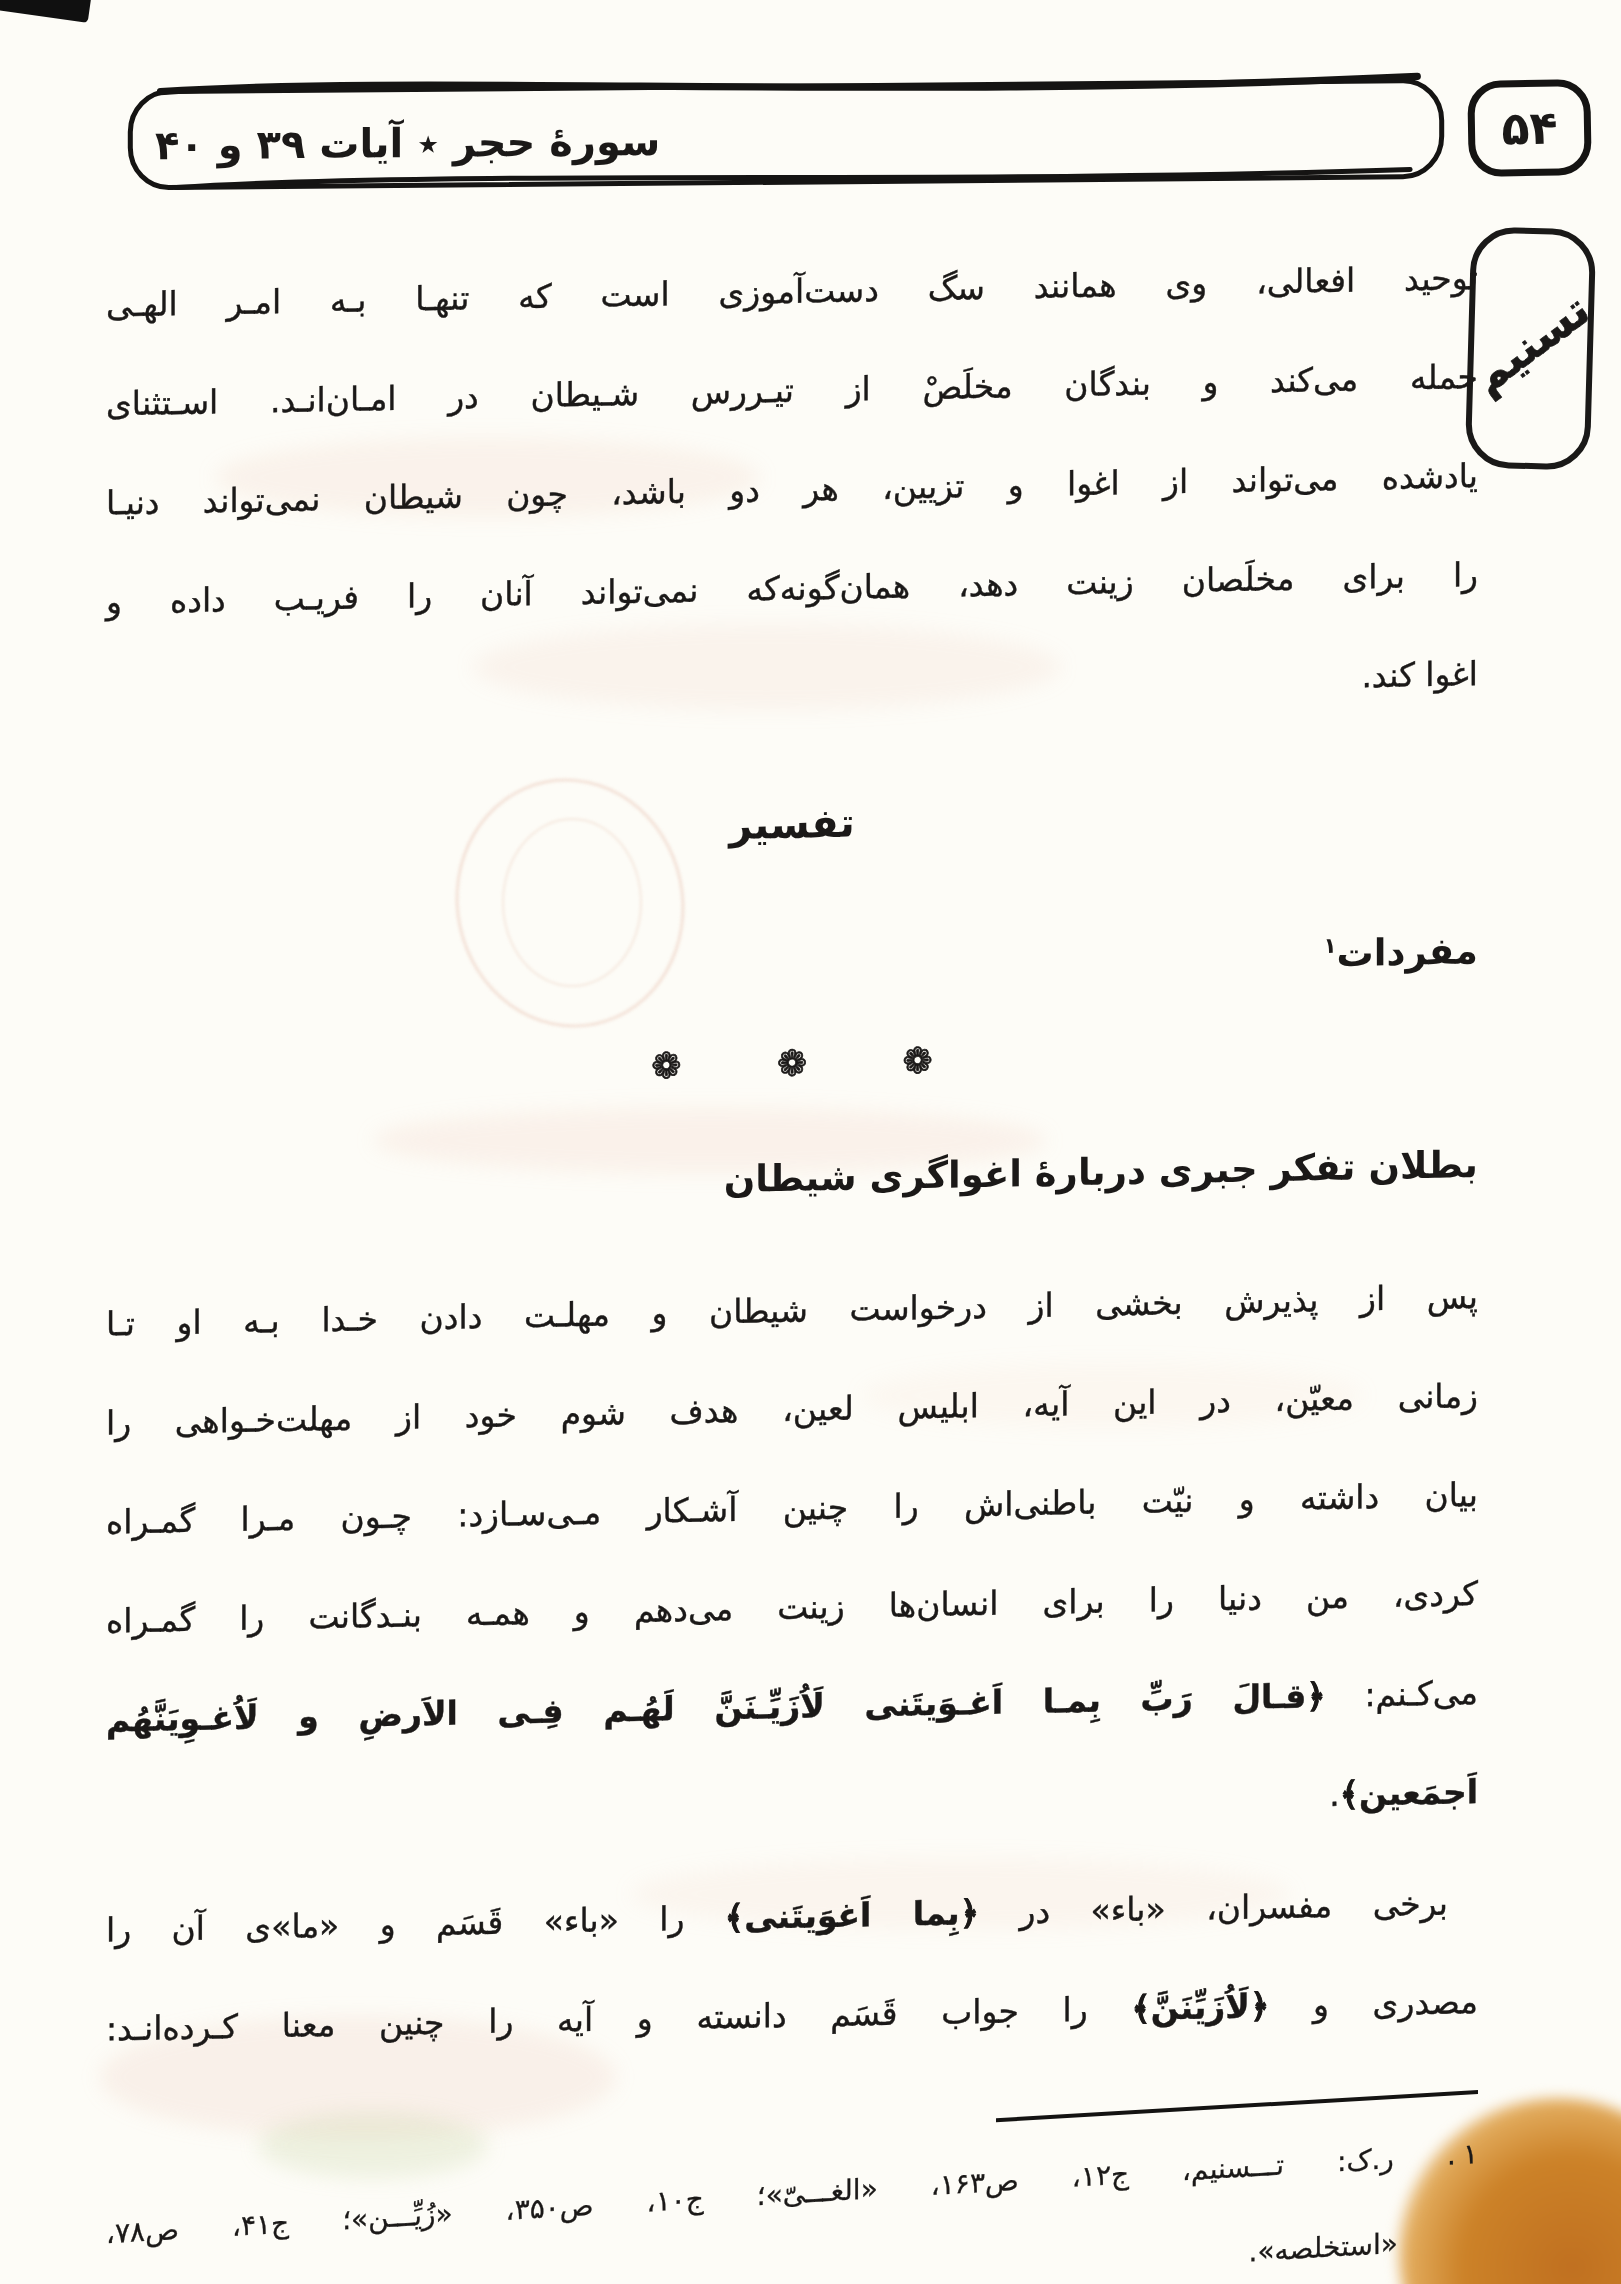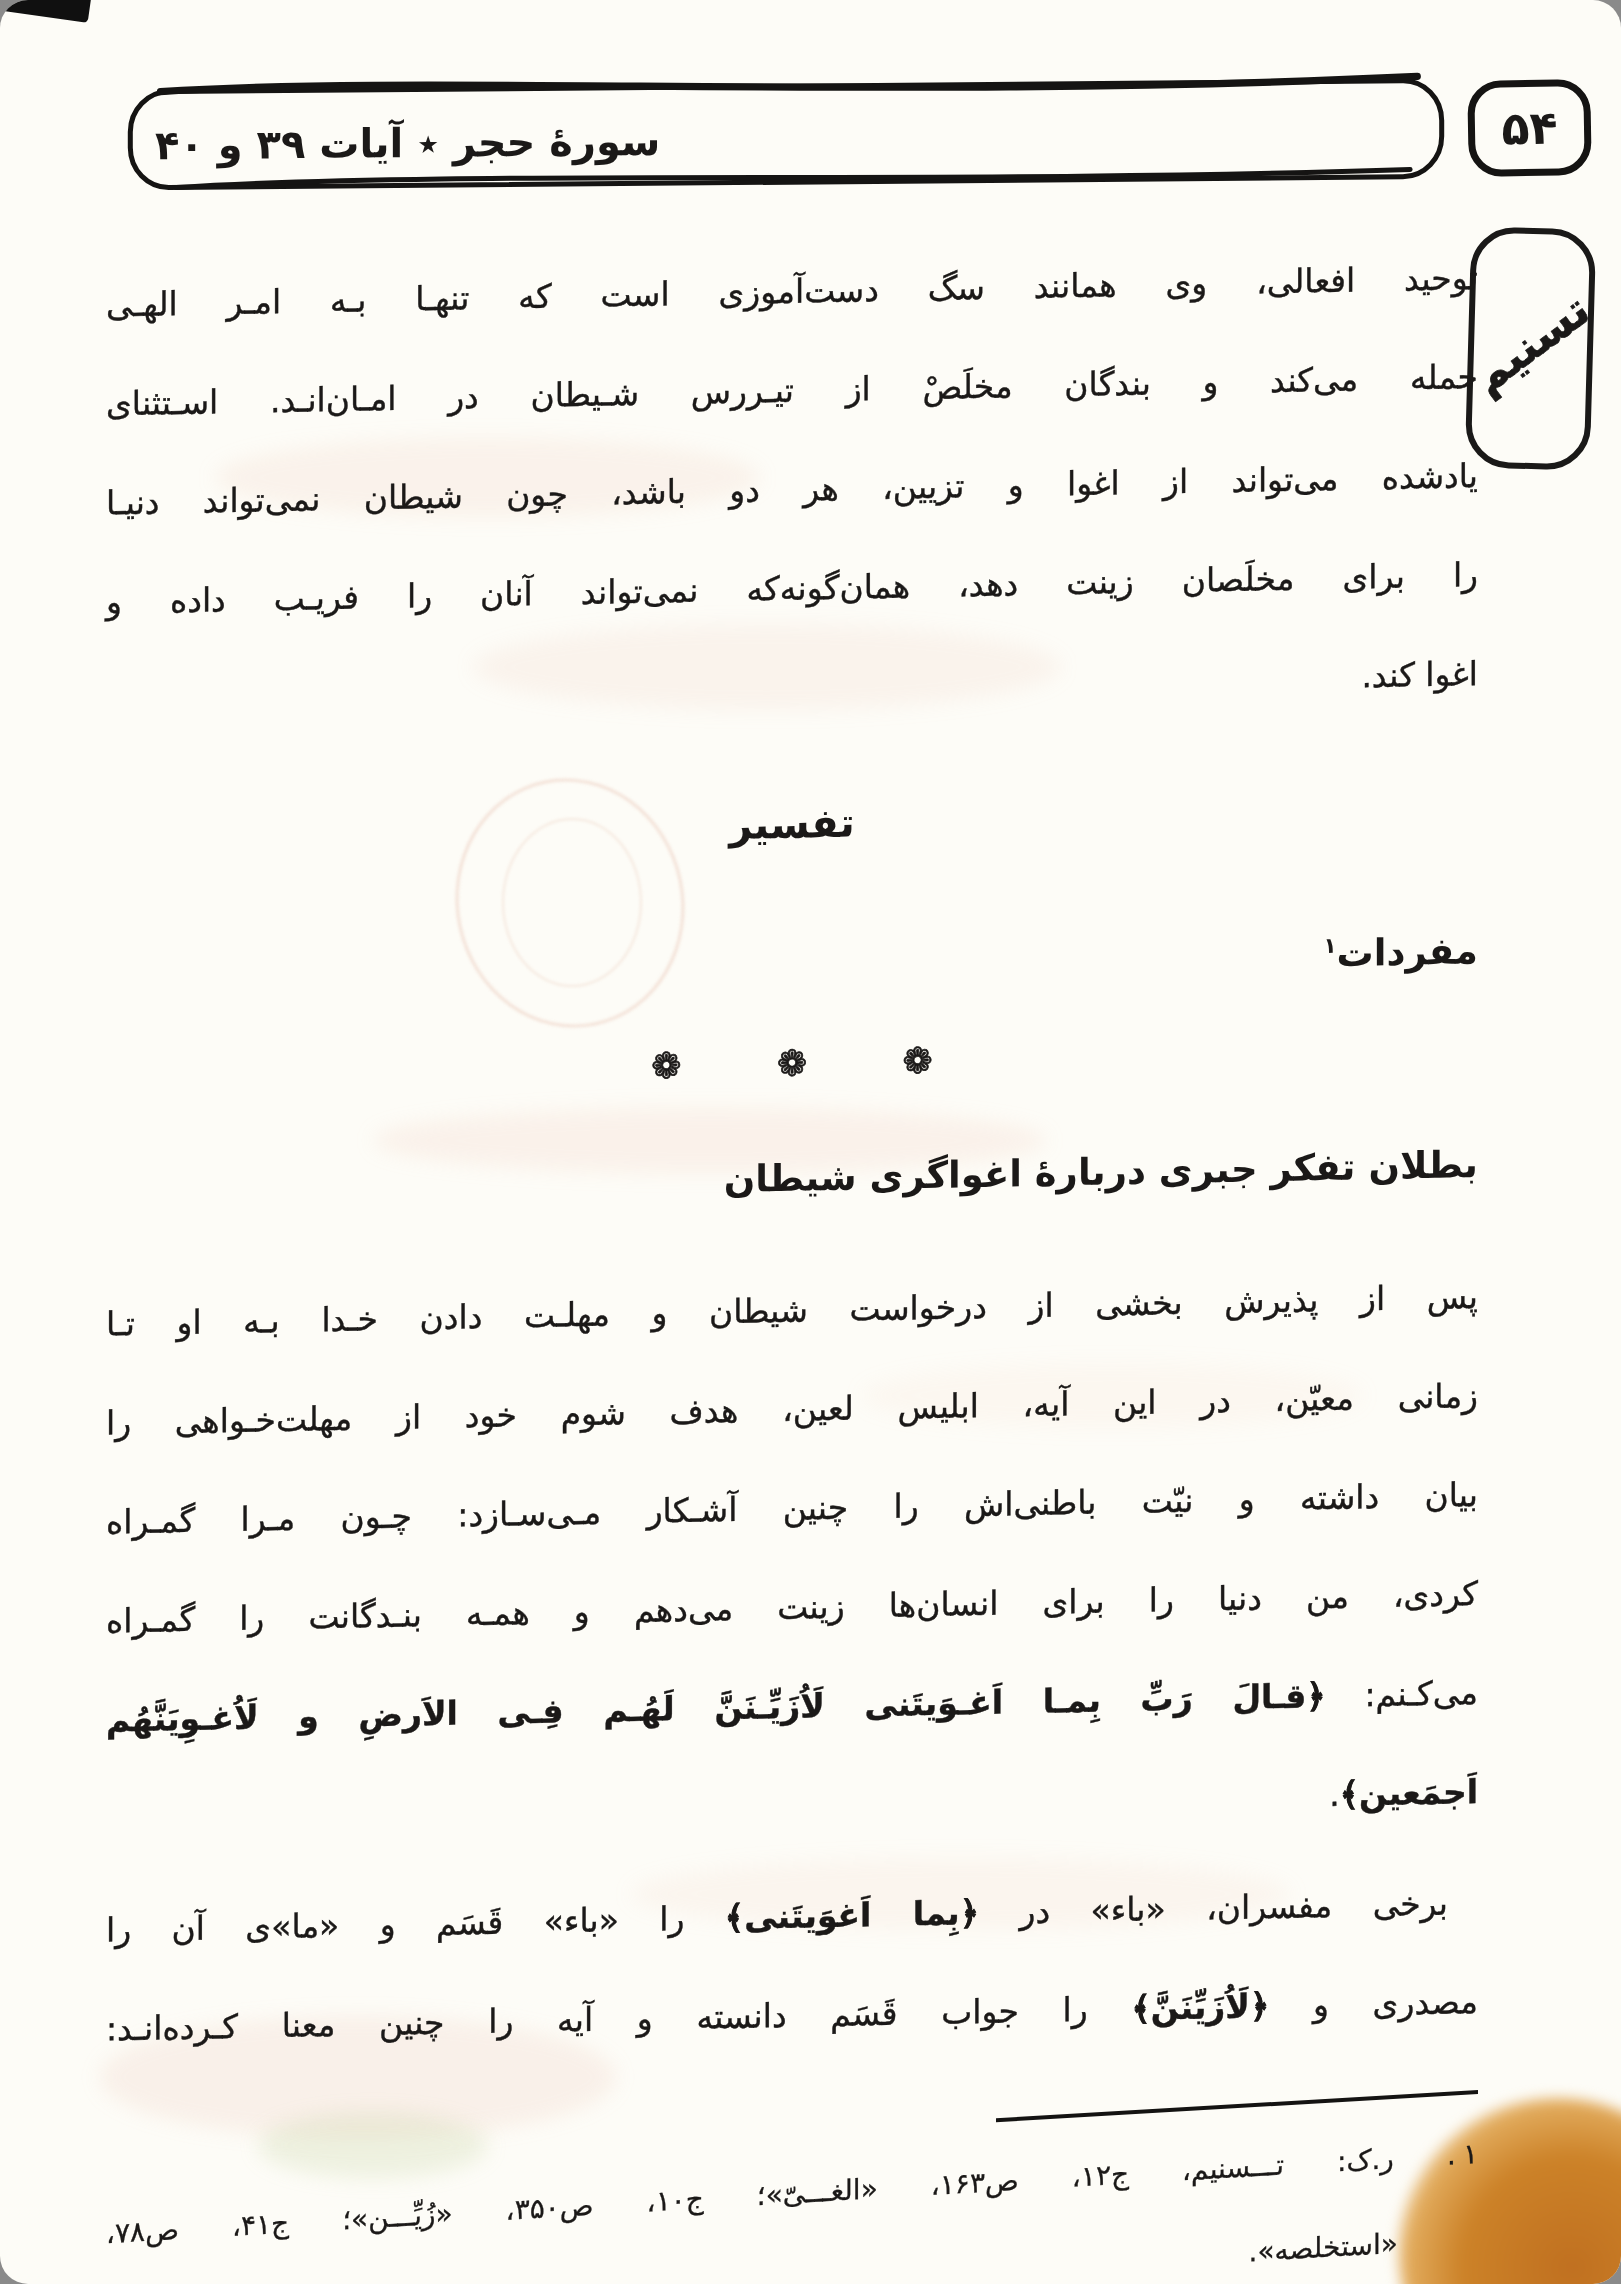--- a/index.html
+++ b/index.html
@@ -1,20 +1,20 @@
 <!DOCTYPE html>
 <html lang="fa" style="font-size:11.5px"><head>
 <meta charset="utf-8">
 <style>
   html,body { margin:0; padding:0; background:#8a8a8a; }
   .page {
     position:relative; width:1621px; height:2284px; margin:0 auto;
     background:#fdfcf7; overflow:hidden;
     font-family:"DejaVu Sans", sans-serif;
-    direction:rtl; color:#1b1918;border-radius:28px;
+    direction:rtl; color:#1b1918;
   }
   
   .blob { position:absolute; pointer-events:none; }
   .artifact-tl { position:absolute; left:-10px; top:-11.5px; width:100px; height:27px;
     background:#101010; transform:rotate(8deg); border-radius:4.3px; }
   .orange-corner { position:absolute; right:-93px; bottom:-122px; width:316px; height:308px;
     border-radius:50%; filter:blur(6.5px);
     background:radial-gradient(circle at 55% 55%, #c07020 0%, #cc8228 45%, #e2ac5e 68%, rgba(236,198,142,0) 78%); }
   .ring-doodle { position:absolute; left:456px; top:778px; width:222px; height:244px;
     border:3.6px solid rgba(208,130,100,0.22); border-radius:50%;

